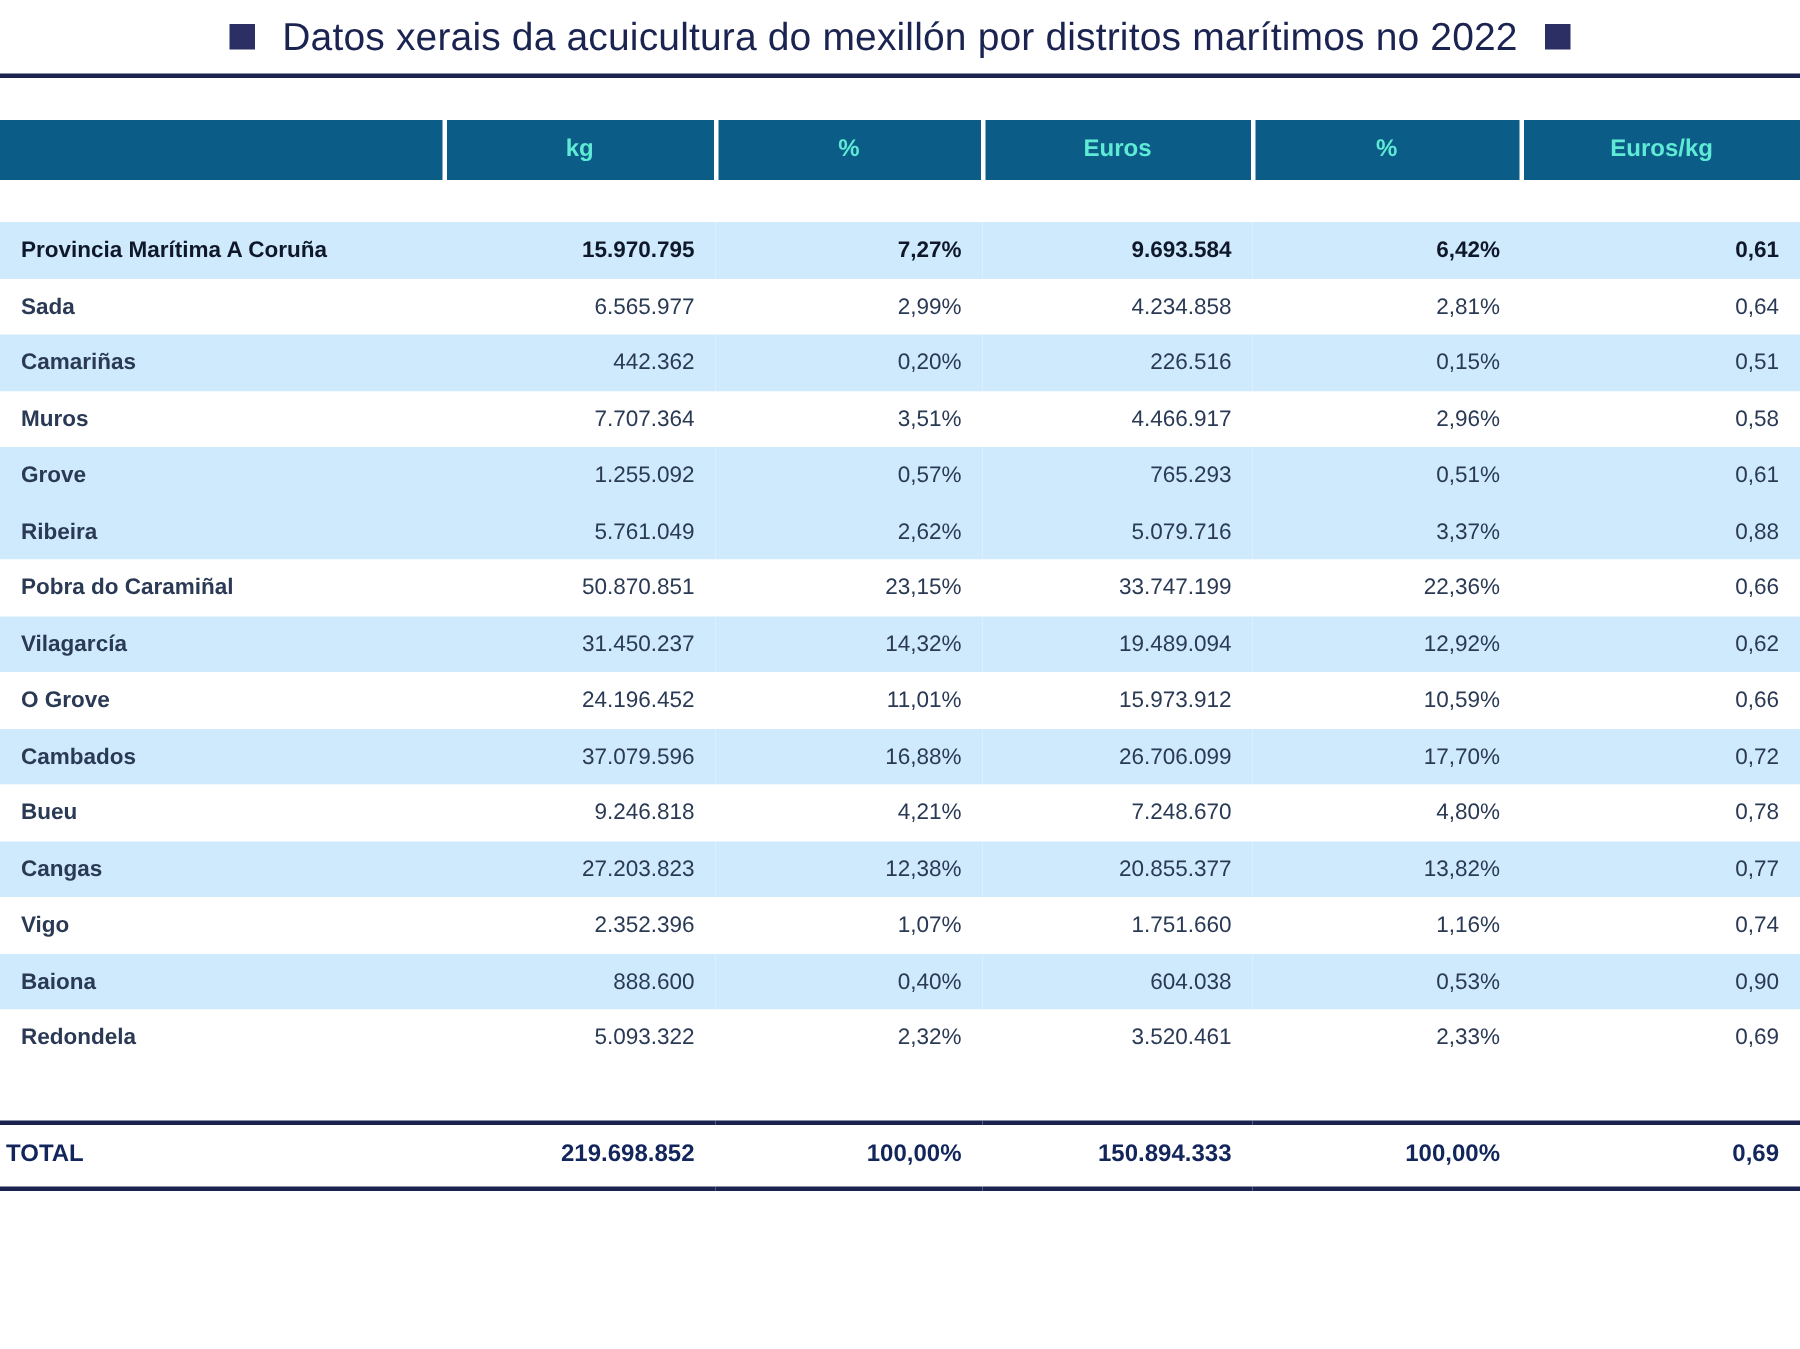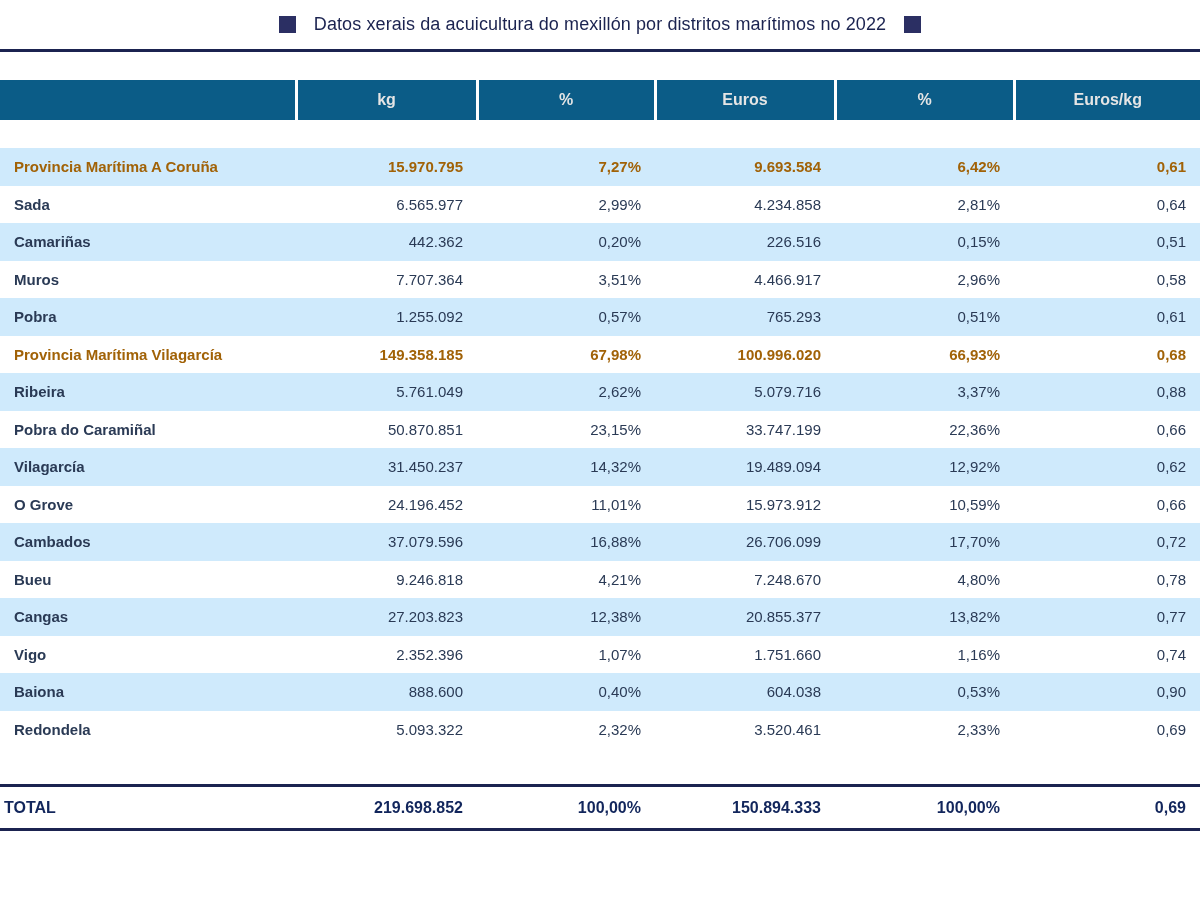--- a/index.html
+++ b/index.html
@@ -27,21 +27,21 @@
     box-sizing: border-box;
   }
   .title-square {
     width: 17px;
     height: 17px;
     background: #2b2f63;
     display: inline-block;
     flex: 0 0 auto;
   }
   #title-text {
-    font-size: 18px;
+    font-size: 26px;
     font-weight: 400;
     color: #1b2350;
     letter-spacing: 0.1px;
     white-space: nowrap;
   }
 
   
   #table-wrap {
     padding: 0;
   }
@@ -55,21 +55,21 @@
   col.c-kg    { width: 181px; }
   col.c-pct1  { width: 178px; }
   col.c-eur   { width: 180px; }
   col.c-pct2  { width: 179px; }
   col.c-epk   { width: 186px; }
 
   
   #table-head tr.spacer-row td { height: 28px; padding: 0; border: 0; background: #fff; }
   #table-head th {
     background: #0b5c87;
-    color: #e5e5e5;
+    color: #5eead4;
     font-size: 16px;
     font-weight: bold;
     height: 40px;
     text-align: center;
     padding: 0;
     border-left: 3px solid #ffffff;
     border-right: 3px solid #ffffff;
     box-sizing: border-box;
   }
   #table-head th.th-name { border-left: 0; }
@@ -86,21 +86,21 @@
     box-sizing: border-box;
   }
   #table-body td.col-name { text-align: left; }
   #table-body td.num { text-align: right; }
 
   tr.row-stripe td { background: #cfeafc; }
   tr.row-plain  td { background: #ffffff; }
 
   tr.province td {
     font-weight: bold;
-    color: #a16207;
+    color: #0f172a;
     font-size: 15.5px;
   }
   tr.province td.col-name { padding-left: 4px; }
   tr.district td.col-name { padding-left: 28px; font-weight: bold; color: #2a3a55; }
   tr.district td.num { font-weight: normal; color: #2a3a55; }
 
   
   #table-foot td.gap-cell { height: 36px; background: #fff; padding: 0; border: 0; }
   #table-foot tr.total-row td {
     height: 44px;
@@ -179,34 +179,26 @@
         </tr>
         <tr class="row-plain district">
           <td class="col-name">Muros</td>
           <td class="num">7.707.364</td>
           <td class="num">3,51%</td>
           <td class="num">4.466.917</td>
           <td class="num">2,96%</td>
           <td class="num">0,58</td>
         </tr>
         <tr class="row-stripe district">
-          <td class="col-name">Pobra</td>
+          <td class="col-name">Grove</td>
           <td class="num">1.255.092</td>
           <td class="num">0,57%</td>
           <td class="num">765.293</td>
           <td class="num">0,51%</td>
           <td class="num">0,61</td>
-        </tr>
-        <tr class="row-plain province">
-          <td class="col-name">Provincia Marítima Vilagarcía</td>
-          <td class="num">149.358.185</td>
-          <td class="num">67,98%</td>
-          <td class="num">100.996.020</td>
-          <td class="num">66,93%</td>
-          <td class="num">0,68</td>
         </tr>
         <tr class="row-stripe district">
           <td class="col-name">Ribeira</td>
           <td class="num">5.761.049</td>
           <td class="num">2,62%</td>
           <td class="num">5.079.716</td>
           <td class="num">3,37%</td>
           <td class="num">0,88</td>
         </tr>
         <tr class="row-plain district">

